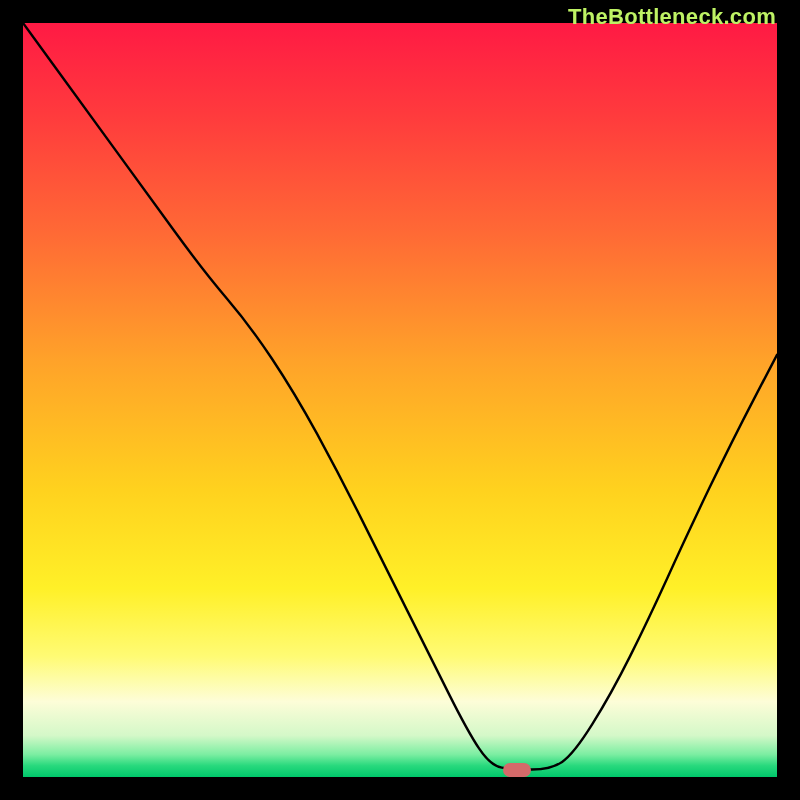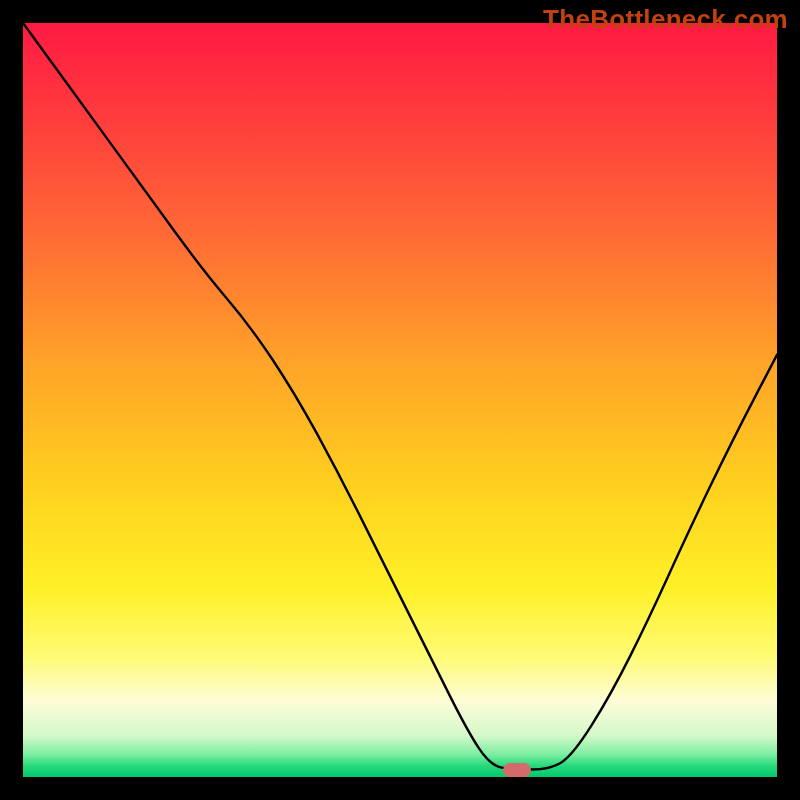--- a/index.html
+++ b/index.html
@@ -13,23 +13,23 @@
   }
   .frame {
     position: relative;
     width: 800px;
     height: 800px;
     background: #000;
   }
   .watermark {
     position: absolute;
     top: 4px;
-    right: 12px;
-    color: #c2410c;
-    font-size: 26px;
+    right: 24px;
+    color: #bef264;
+    font-size: 22px;
     font-weight: bold;
     letter-spacing: 0.3px;
     z-index: 10;
   }
   .plot-area {
     position: absolute;
     left: 23px;
     top: 23px;
     width: 754px;
     height: 754px;

